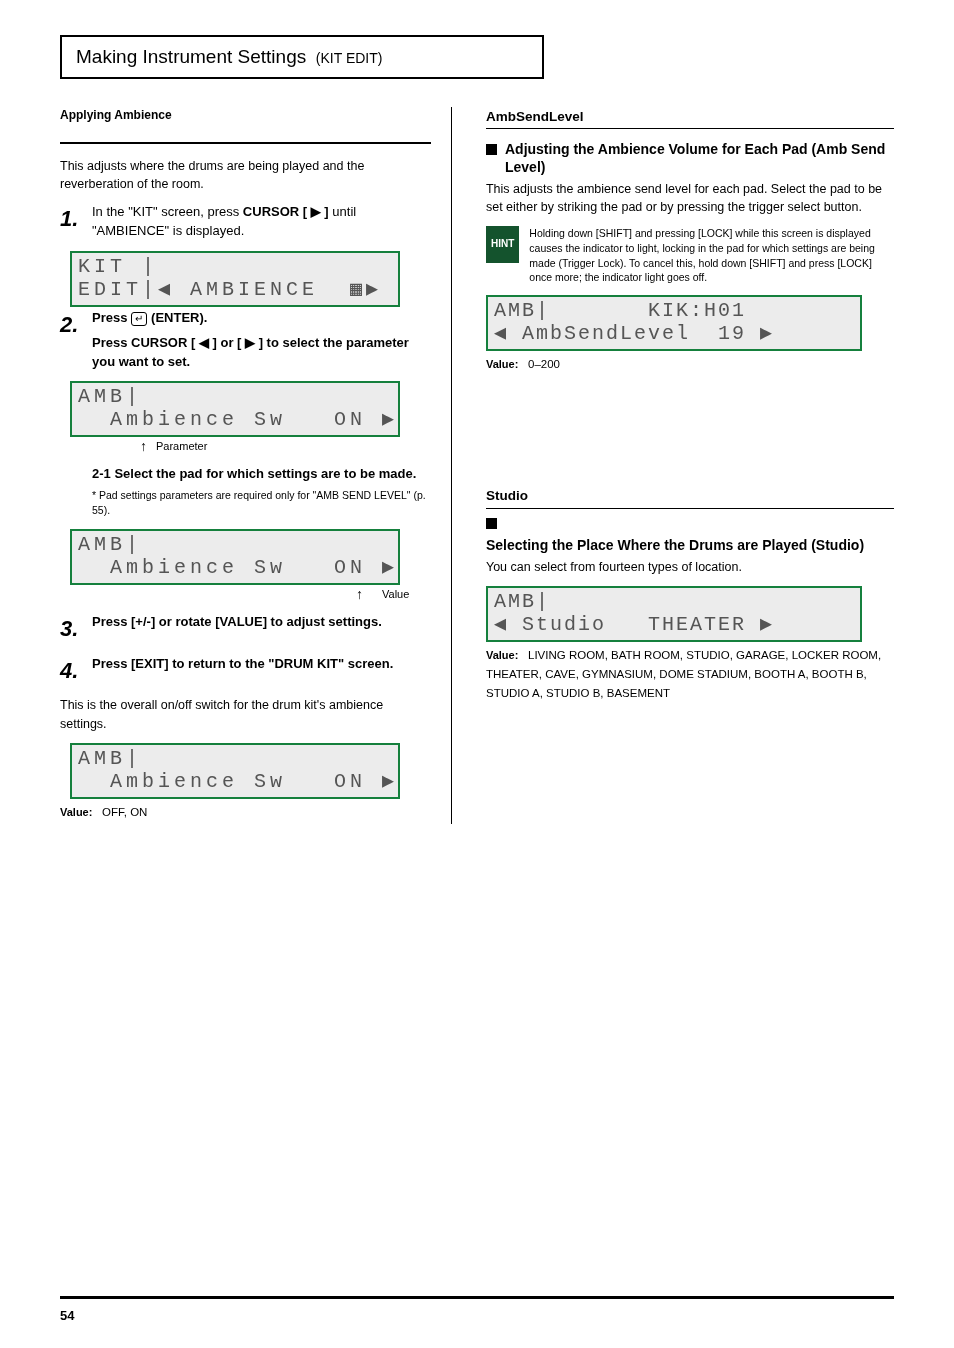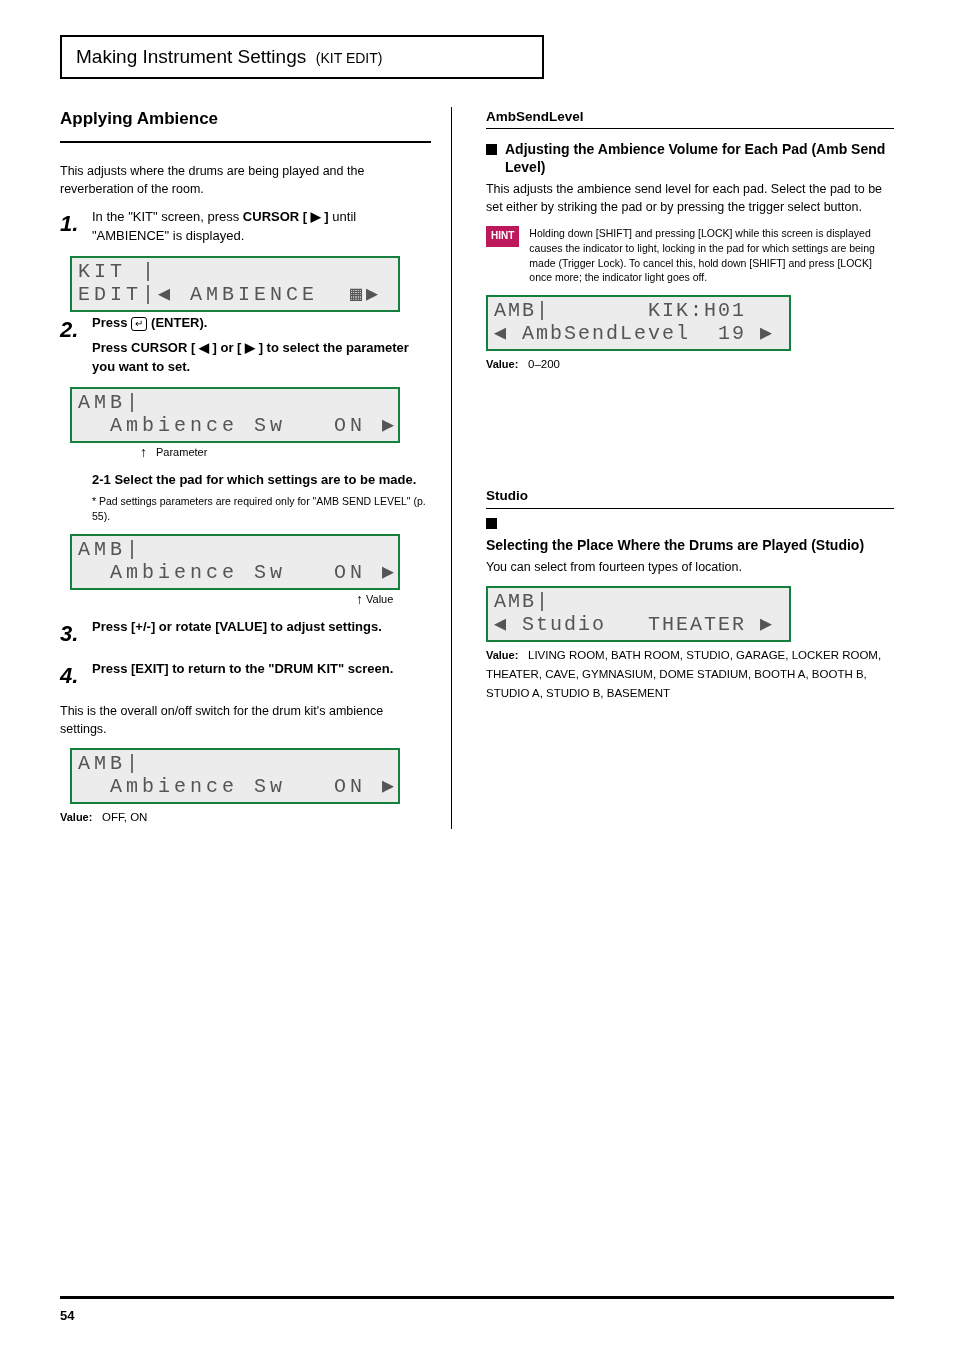--- a/index.html
+++ b/index.html
@@ -26,25 +26,25 @@
     .col-left {
       width: 47%;
       padding-right: 20px;
       border-right: 1px solid #000;
     }
     .col-right {
       width: 53%;
       padding-left: 34px;
     }
     .sec-title {
-      font-size: 17px;
+      font-size: 12px;
       font-weight: bold;
       border-bottom: 2px solid #000;
-      padding-bottom: 10px;
-      margin-bottom: 19px;
+      padding-bottom: 18px;
+      margin-bottom: 13px;
     }
     .para { font-size: 12.5px; margin-bottom: 10px; }
     .step { display: flex; align-items: flex-start; gap: 10px; margin-bottom: 10px; }
     .step-n {
       font-size: 22px;
       font-weight: bold;
       font-style: italic;
       min-width: 22px;
     }
     .step-body { flex: 1; font-size: 13px; }
@@ -105,32 +105,32 @@
       padding-bottom: 2px;
       margin-bottom: 6px;
     }
     .hint-row {
       display: flex;
       align-items: flex-start;
       gap: 10px;
       margin-bottom: 10px;
     }
     .hint-badge {
-      background: #be185d;
+      background: #14532d;
       color: #fff;
       font-size: 10px;
       font-weight: bold;
-      padding: 3px 5px;
+      padding: 11px 5px;
       flex-shrink: 0;
     }
     .hint-text { font-size: 10.5px; line-height: 1.4; }
     .range { margin: 4px 0 2px 0; }
     .range b { font-weight: bold; font-size: 11px; }
     .range span { font-size: 11.5px; margin-left: 6px; }
-    .col-right .lcd { margin-left: 0; width: 305px; }
+    .col-right .lcd { margin-left: 0; width: 376px; }
     .footer {
       position: absolute;
       bottom: 22px;
       left: 60px;
       right: 60px;
       border-top: 3px solid #000;
       padding-top: 8px;
       display: flex;
       justify-content: space-between;
       font-size: 13px;
@@ -188,21 +188,21 @@
       <span style="position:absolute; left:86px;">Parameter</span>
     </div>
 
     <div class="sub-step">2-1 Select the pad for which settings are to be made.</div>
     <div class="small-note">* Pad settings parameters are required only for "AMB SEND LEVEL" (p. 55).</div>
 
     <div class="lcd"><span>AMB|</span>
 <span>  Ambience Sw   ON ▶</span></div>
     <div class="lcd-annot">
       <span class="arrow-up" style="left:286px;">↑</span>
-      <span style="position:absolute; left:296px;">Value</span>
+      <span style="position:absolute; left:312px;">Value</span>
     </div>
 
     <div class="step">
       <div class="step-n">3.</div>
       <div class="step-body">
         <b><span>Press [+/-] or rotate</span>
         <span>[VALUE]</span>
         <span>to adjust settings.</span></b>
       </div>
     </div>

